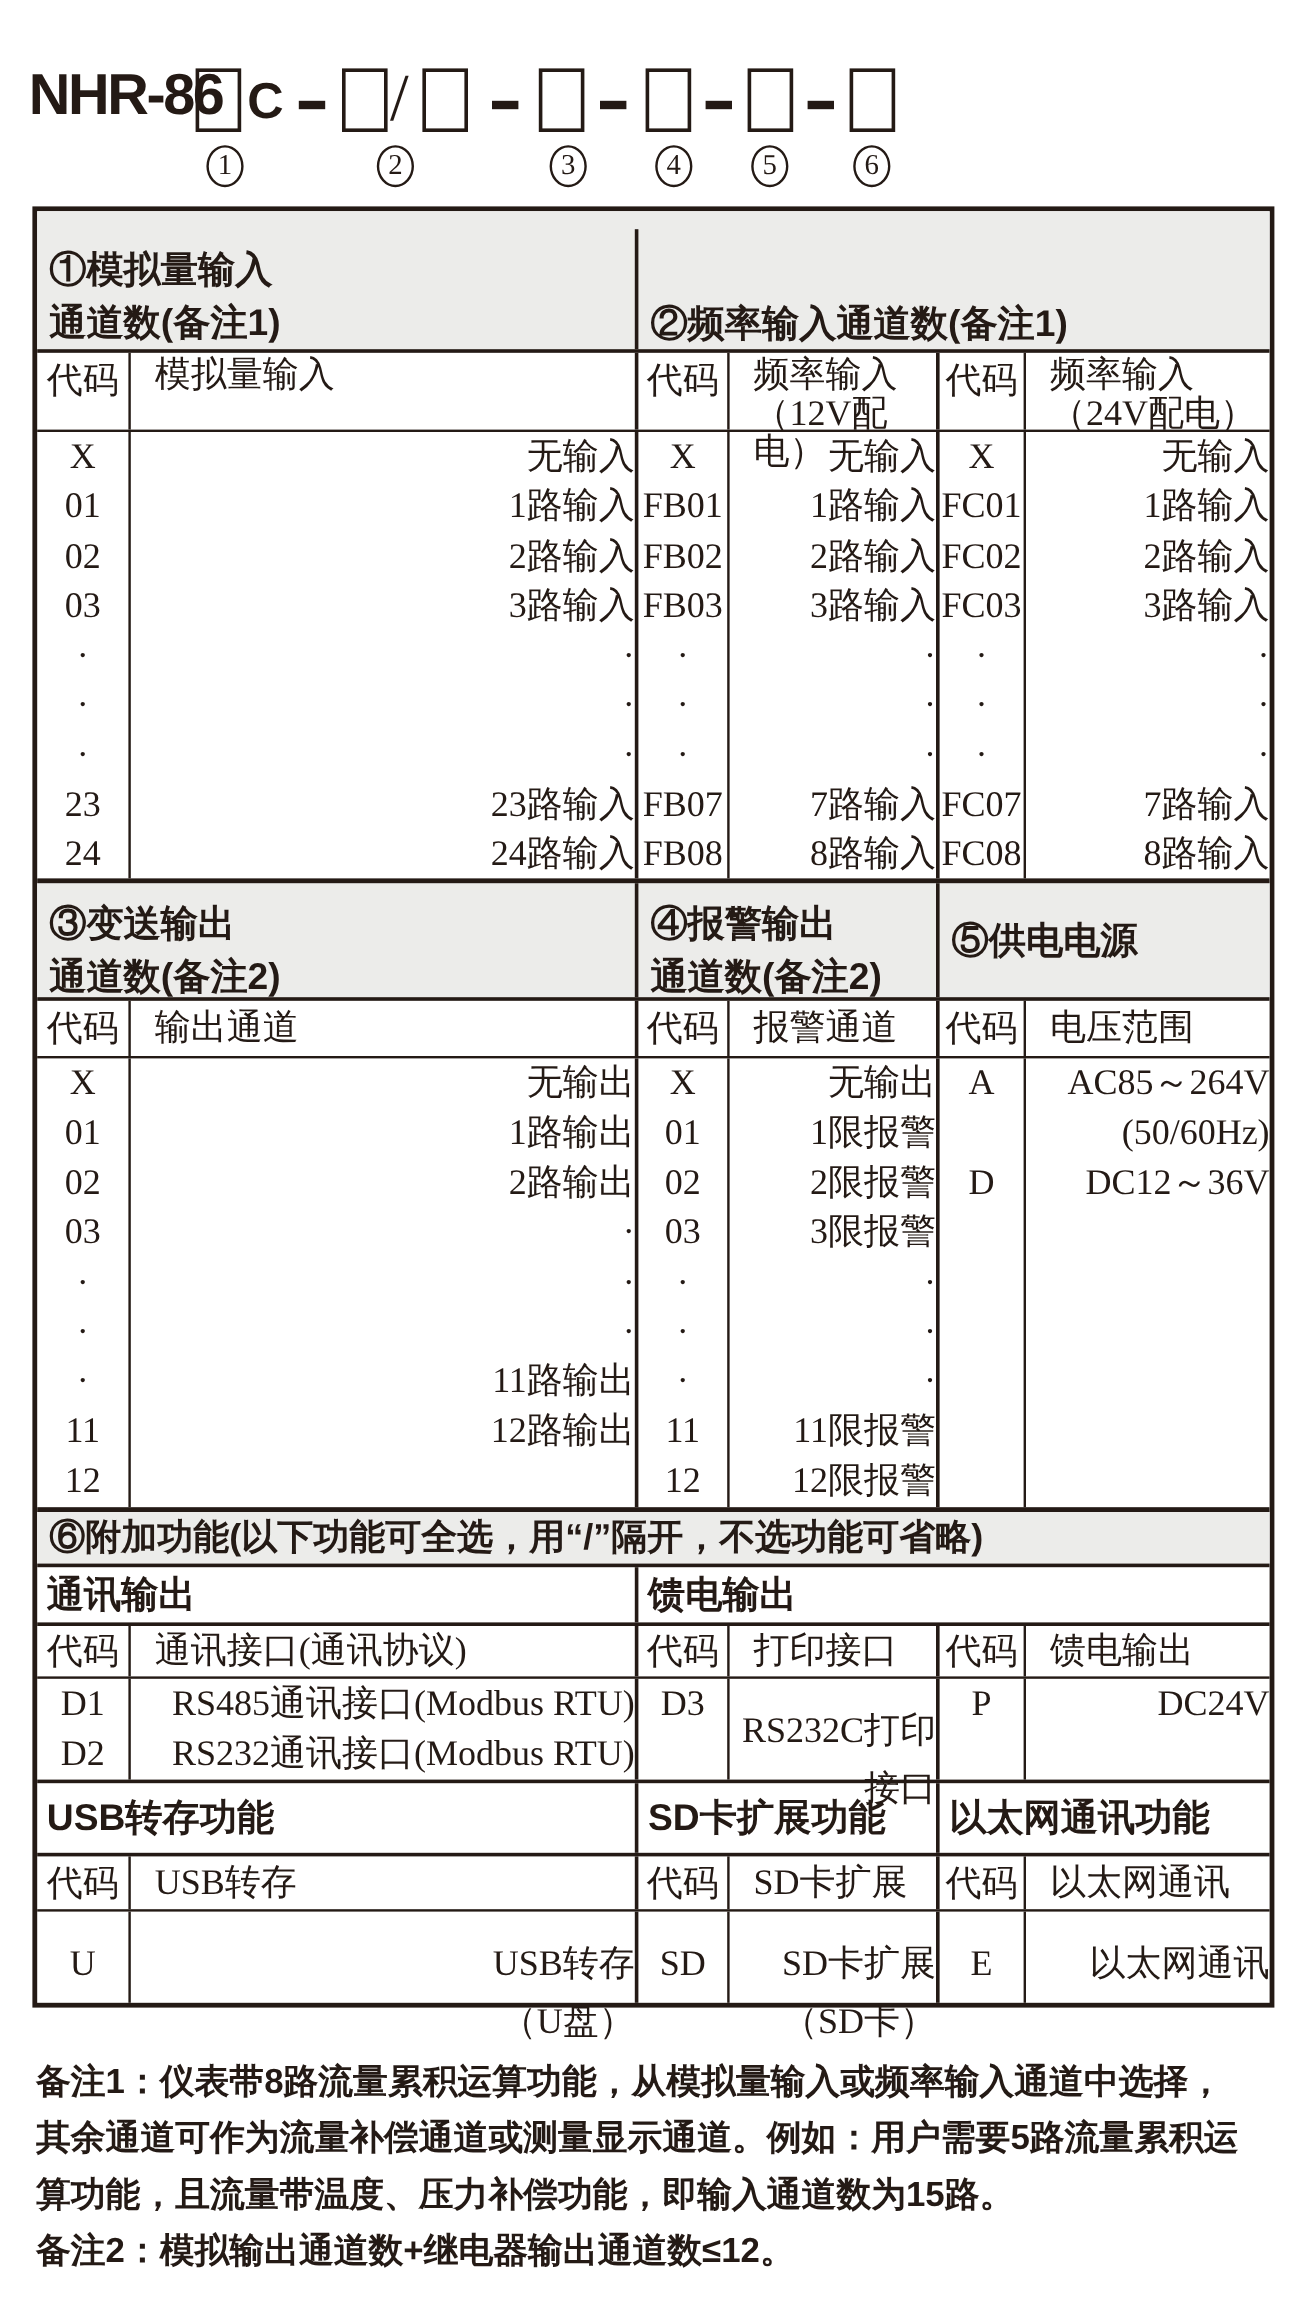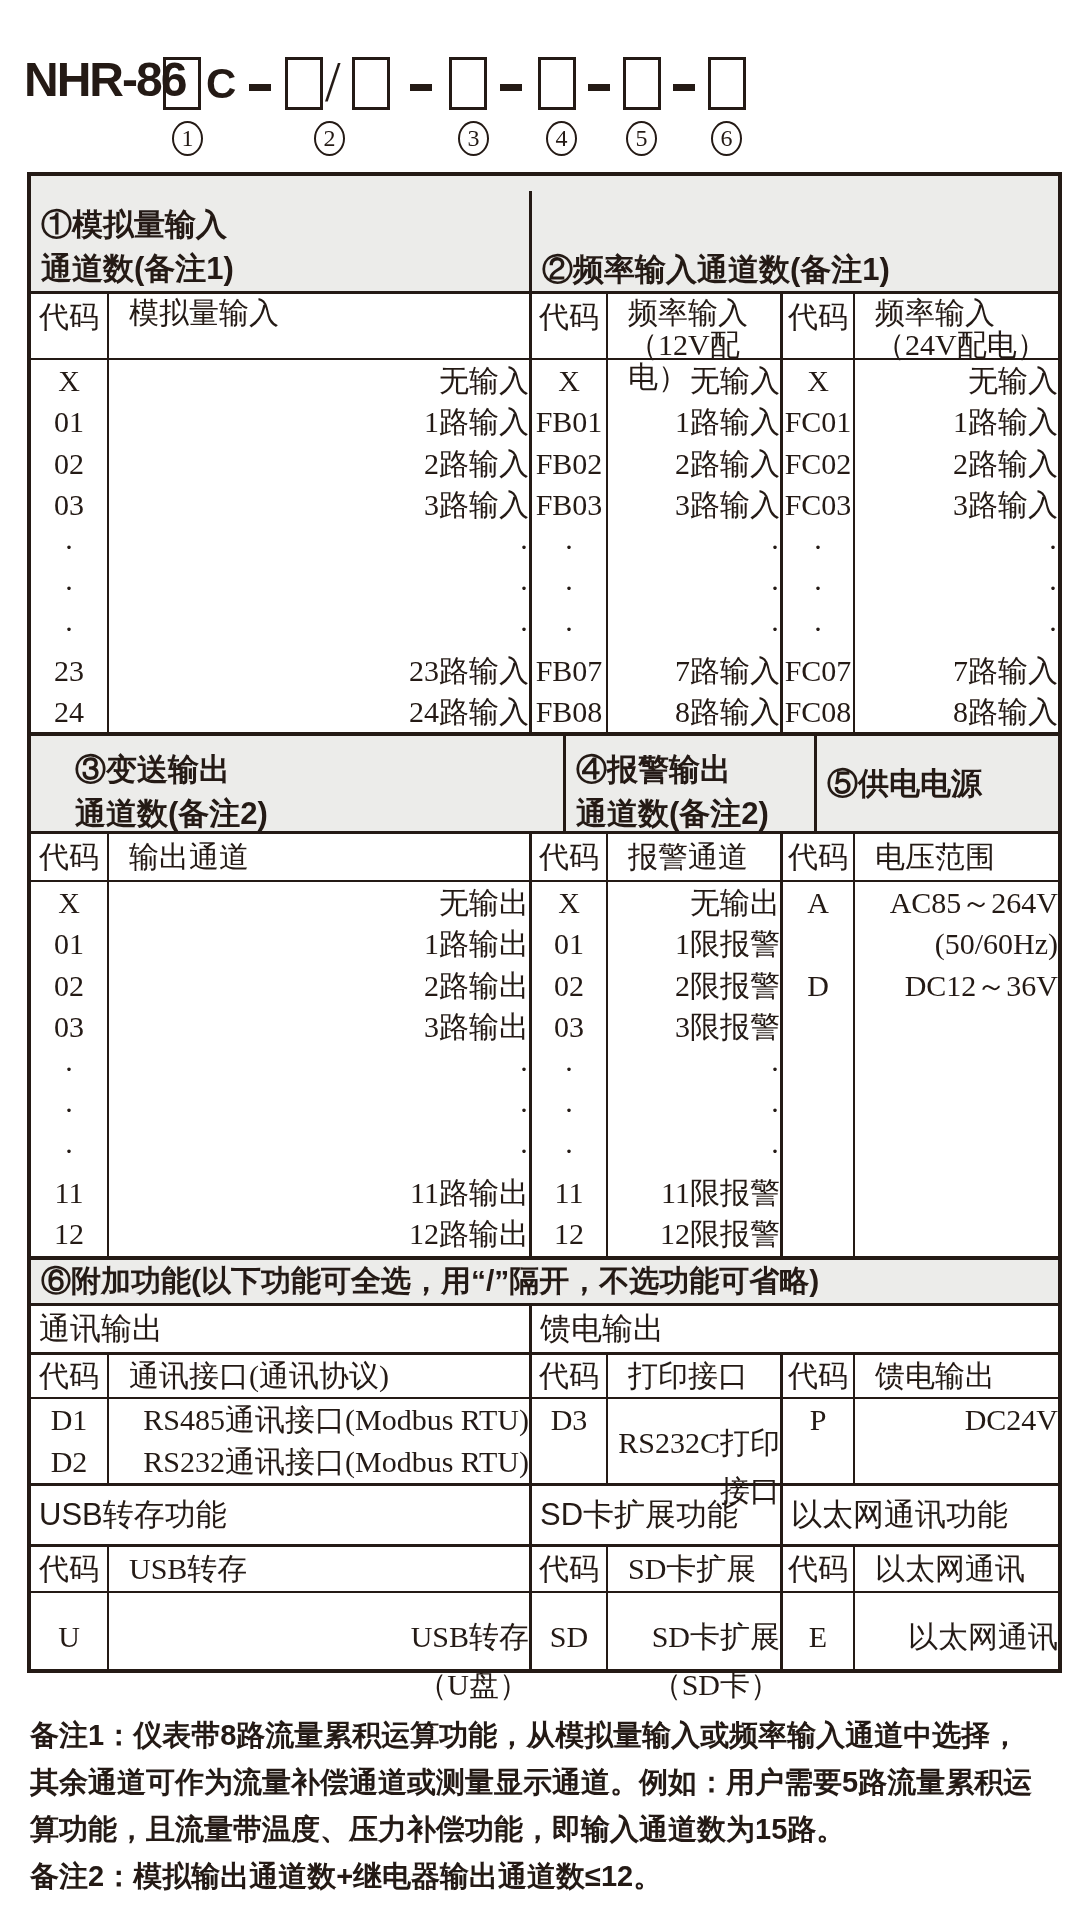--- a/index.html
+++ b/index.html
@@ -32,21 +32,21 @@
   .gB{ width:251px; border-right:3px solid var(--ink); display:flex; }
   .gC{ flex:1; display:flex; }
   .ccA{ width:78px; border-right:2px solid var(--ink); }
   .ccB{ width:76px; border-right:2px solid var(--ink); }
   .ccC{ width:72px; border-right:2px solid var(--ink); }
   .cd{ flex:1; }
 
   
   .hdr1{ height:118px; background:var(--hbg); border-bottom:3px solid var(--ink);align-items:flex-end; }
   .hdr2{ height:102px; background:var(--hbg); border-top:4px solid var(--ink);
-         border-bottom:3px solid var(--ink);padding-left:34px; }
+         border-bottom:3px solid var(--ink); }
   .hdr6{ height:50px;  background:var(--hbg); border-top:4px solid var(--ink);
          border-bottom:3px solid var(--ink); display:flex; align-items:center;
          padding-left:10px; font-weight:700; font-size:30px; }
   .ttl{ font-weight:700; font-size:31px; line-height:44px; padding:12px 0 0 10px; }
   .ttl-mid{ display:flex; align-items:center; padding:0 0 0 10px; font-weight:700; font-size:31px;border-radius:22px; }
 
   
   .colhdr1{ height:66px; border-bottom:2px solid var(--ink); }
   .colhdr{ height:48px; border-bottom:2px solid var(--ink); }
   .chc{ text-align:center; font-size:30px; padding-top:3px; }
@@ -63,21 +63,21 @@
   .desccol{ display:flex; flex-direction:column; padding-left:8px; }
   .cline{ font-family:"Liberation Serif",serif; font-size:30px; height:41.4px;
           line-height:41.4px; text-align:center; white-space:pre-line; }
   .desccol .cline{ text-align:right; }
   .bodyC .cline{ height:42px; line-height:42px; }
   .bodyC .cline.two, .body3 .cline{ height:auto; line-height:48px; padding-top:20px; }
 
   
   .subrow{ height:49px; border-bottom:3px solid var(--ink); }
   .subrow.srow2{ border-top:3px solid var(--ink); height:64px; }
-  .subname{ display:flex; align-items:center; padding-left:8px; font-weight:400; font-size:31px; }
+  .subname{ display:flex; align-items:center; padding-left:8px; font-weight:700; font-size:31px; }
 
   
   .notes{ position:absolute; left:30px; top:1712px; width:1012px;
           font-weight:700; font-size:29px; line-height:47px; }
   .notes p{ margin:0; }
 </style>
 </head>
 <body>
 
 <div class="codeblock">
@@ -237,21 +237,20 @@
           <div class="cline">·</div>
           <div class="cline">·</div>
           <div class="cline">·</div>
           <div class="cline">11</div>
           <div class="cline">12</div>
         </div>
       <div class="cd desccol">
           <div class="cline">无输出</div>
           <div class="cline">1路输出</div>
           <div class="cline">2路输出</div>
-          <div class="cline">3路输出</div>
           <div class="cline">·</div>
           <div class="cline">·</div>
           <div class="cline">·</div>
           <div class="cline">11路输出</div>
           <div class="cline">12路输出</div>
         </div>
     </div>
     <div class="gB">
       <div class="ccB codecol">
           <div class="cline">X</div>

